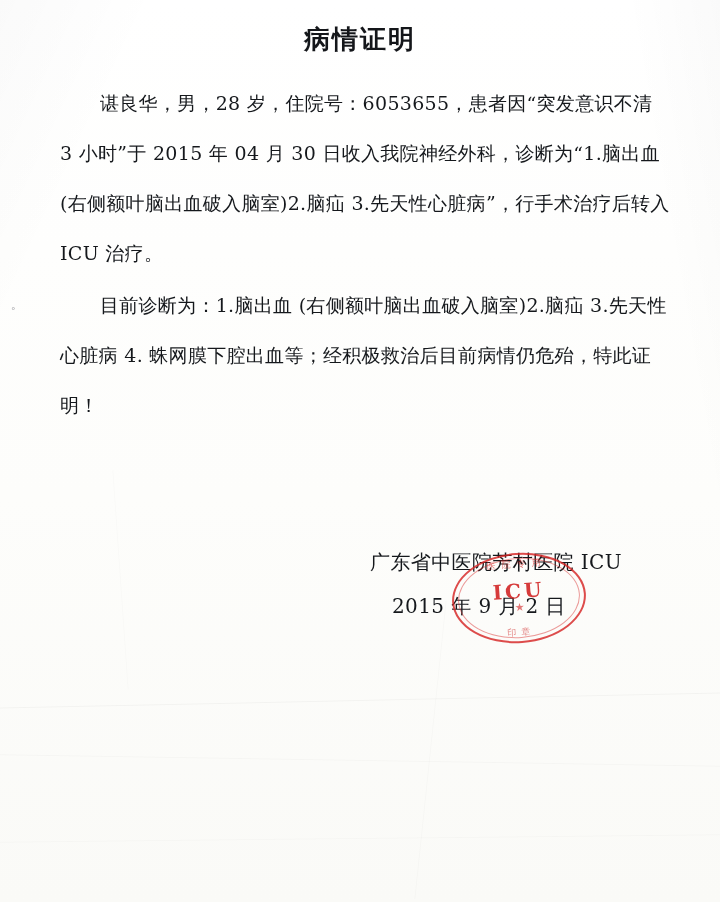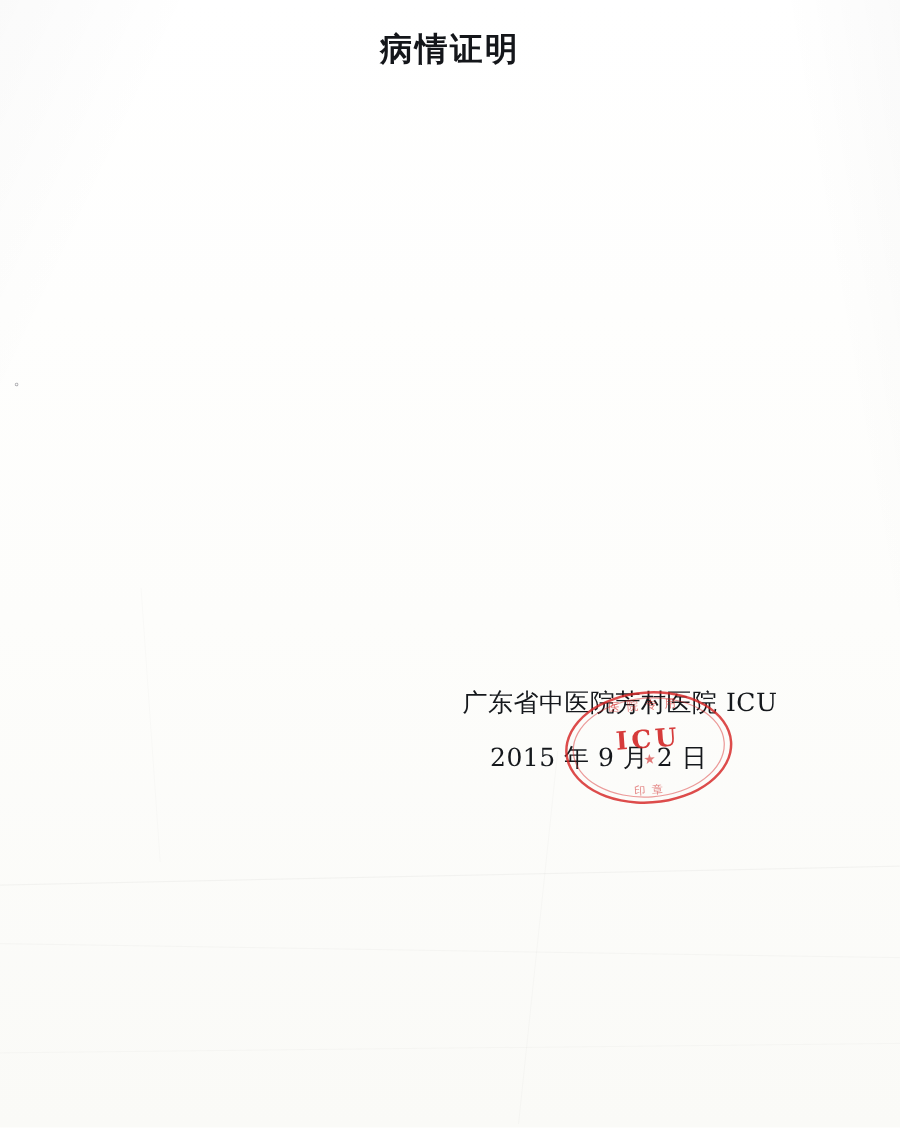--- a/index.html
+++ b/index.html
@@ -165,20 +165,24 @@
 <div id="scan-page">
 
   <div class="crease c1"></div>
   <div class="crease c2"></div>
   <div class="crease c3"></div>
   <div class="crease c4"></div>
   <div class="crease c5"></div>
 
   <div class="doc-title">病情证明</div>
 
+  <div class="body-text">
+    <p class="para">谌良华，男，28 岁，住院号：6053655，患者因“突发意识不清 3 小时”于 2015 年 04 月 30 日收入我院神经外科，诊断为“1.脑出血 (右侧额叶脑出血破入脑室)2.脑疝 3.先天性心脏病”，行手术治疗后转入 ICU 治疗。</p>
+    <p class="para">目前诊断为：1.脑出血 (右侧额叶脑出血破入脑室)2.脑疝 3.先天性心脏病  4. 蛛网膜下腔出血等；经积极救治后目前病情仍危殆，特此证明！</p>
+  </div>
 
   <div class="ink-speck">°</div>
 
   <div class="signature-block">
     <div class="sign-org">广东省中医院芳村医院 ICU</div>
     <div class="sign-date">2015 年 9 月 2 日</div>
   </div>
 
   <div class="stamp">
     <div class="ring"></div>

